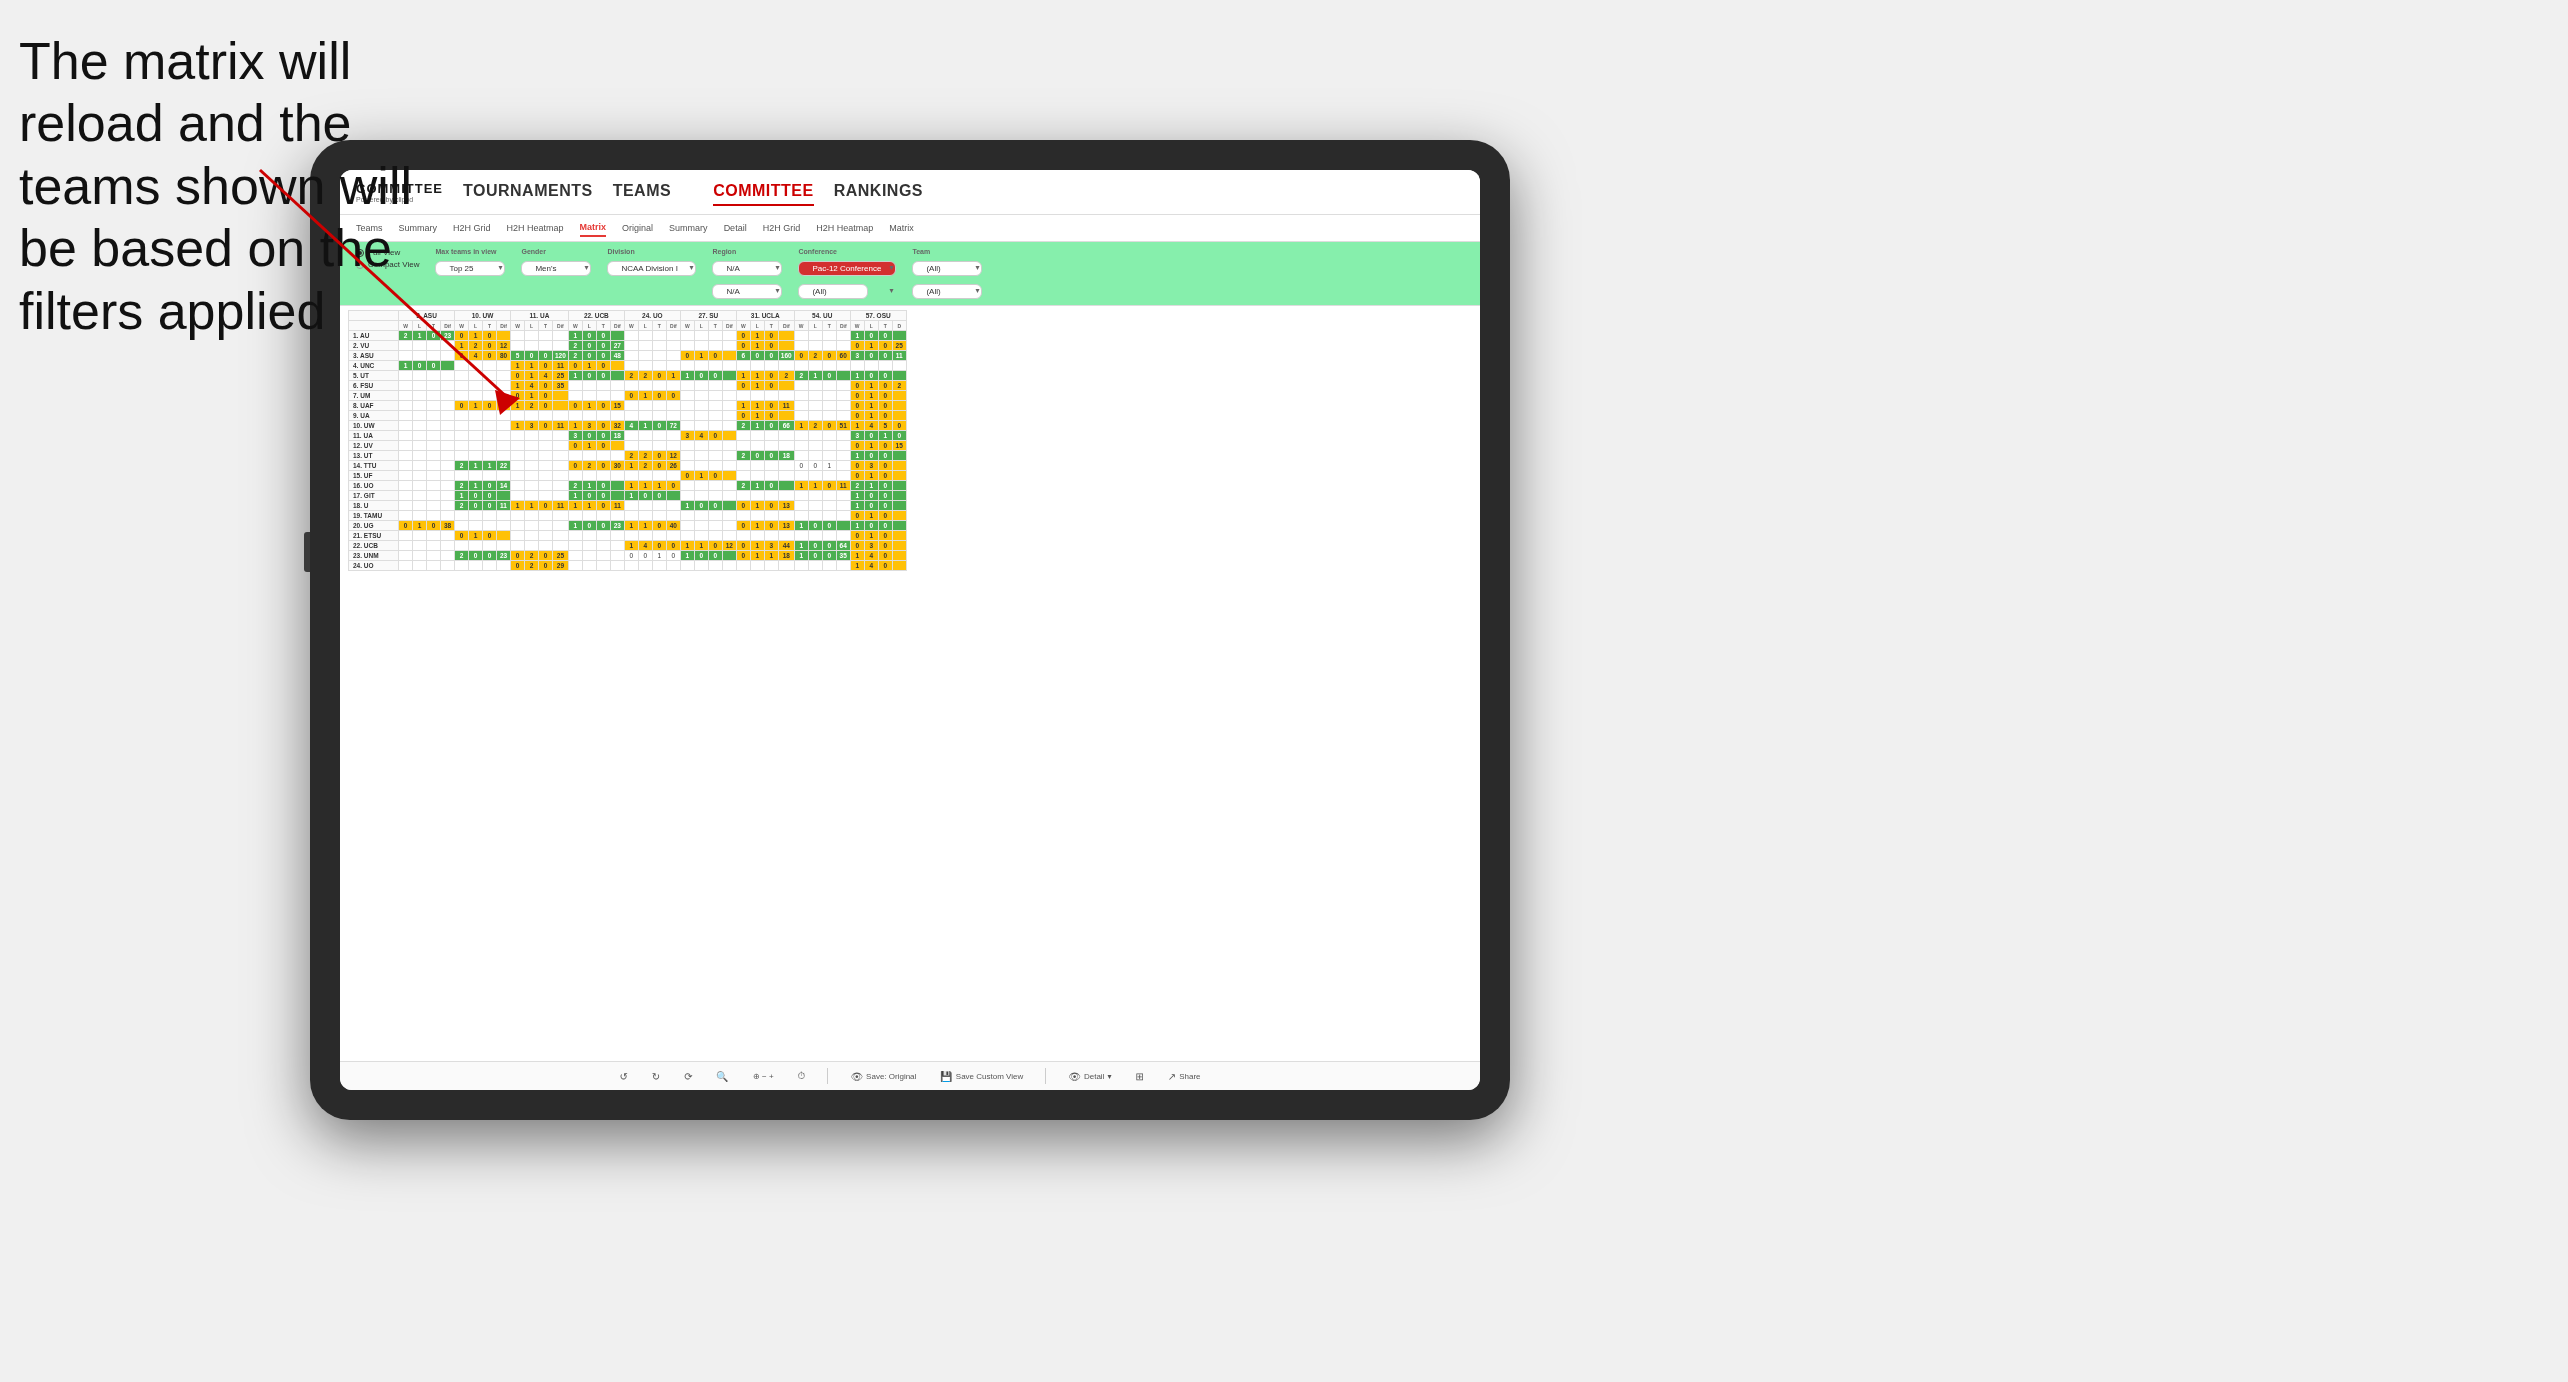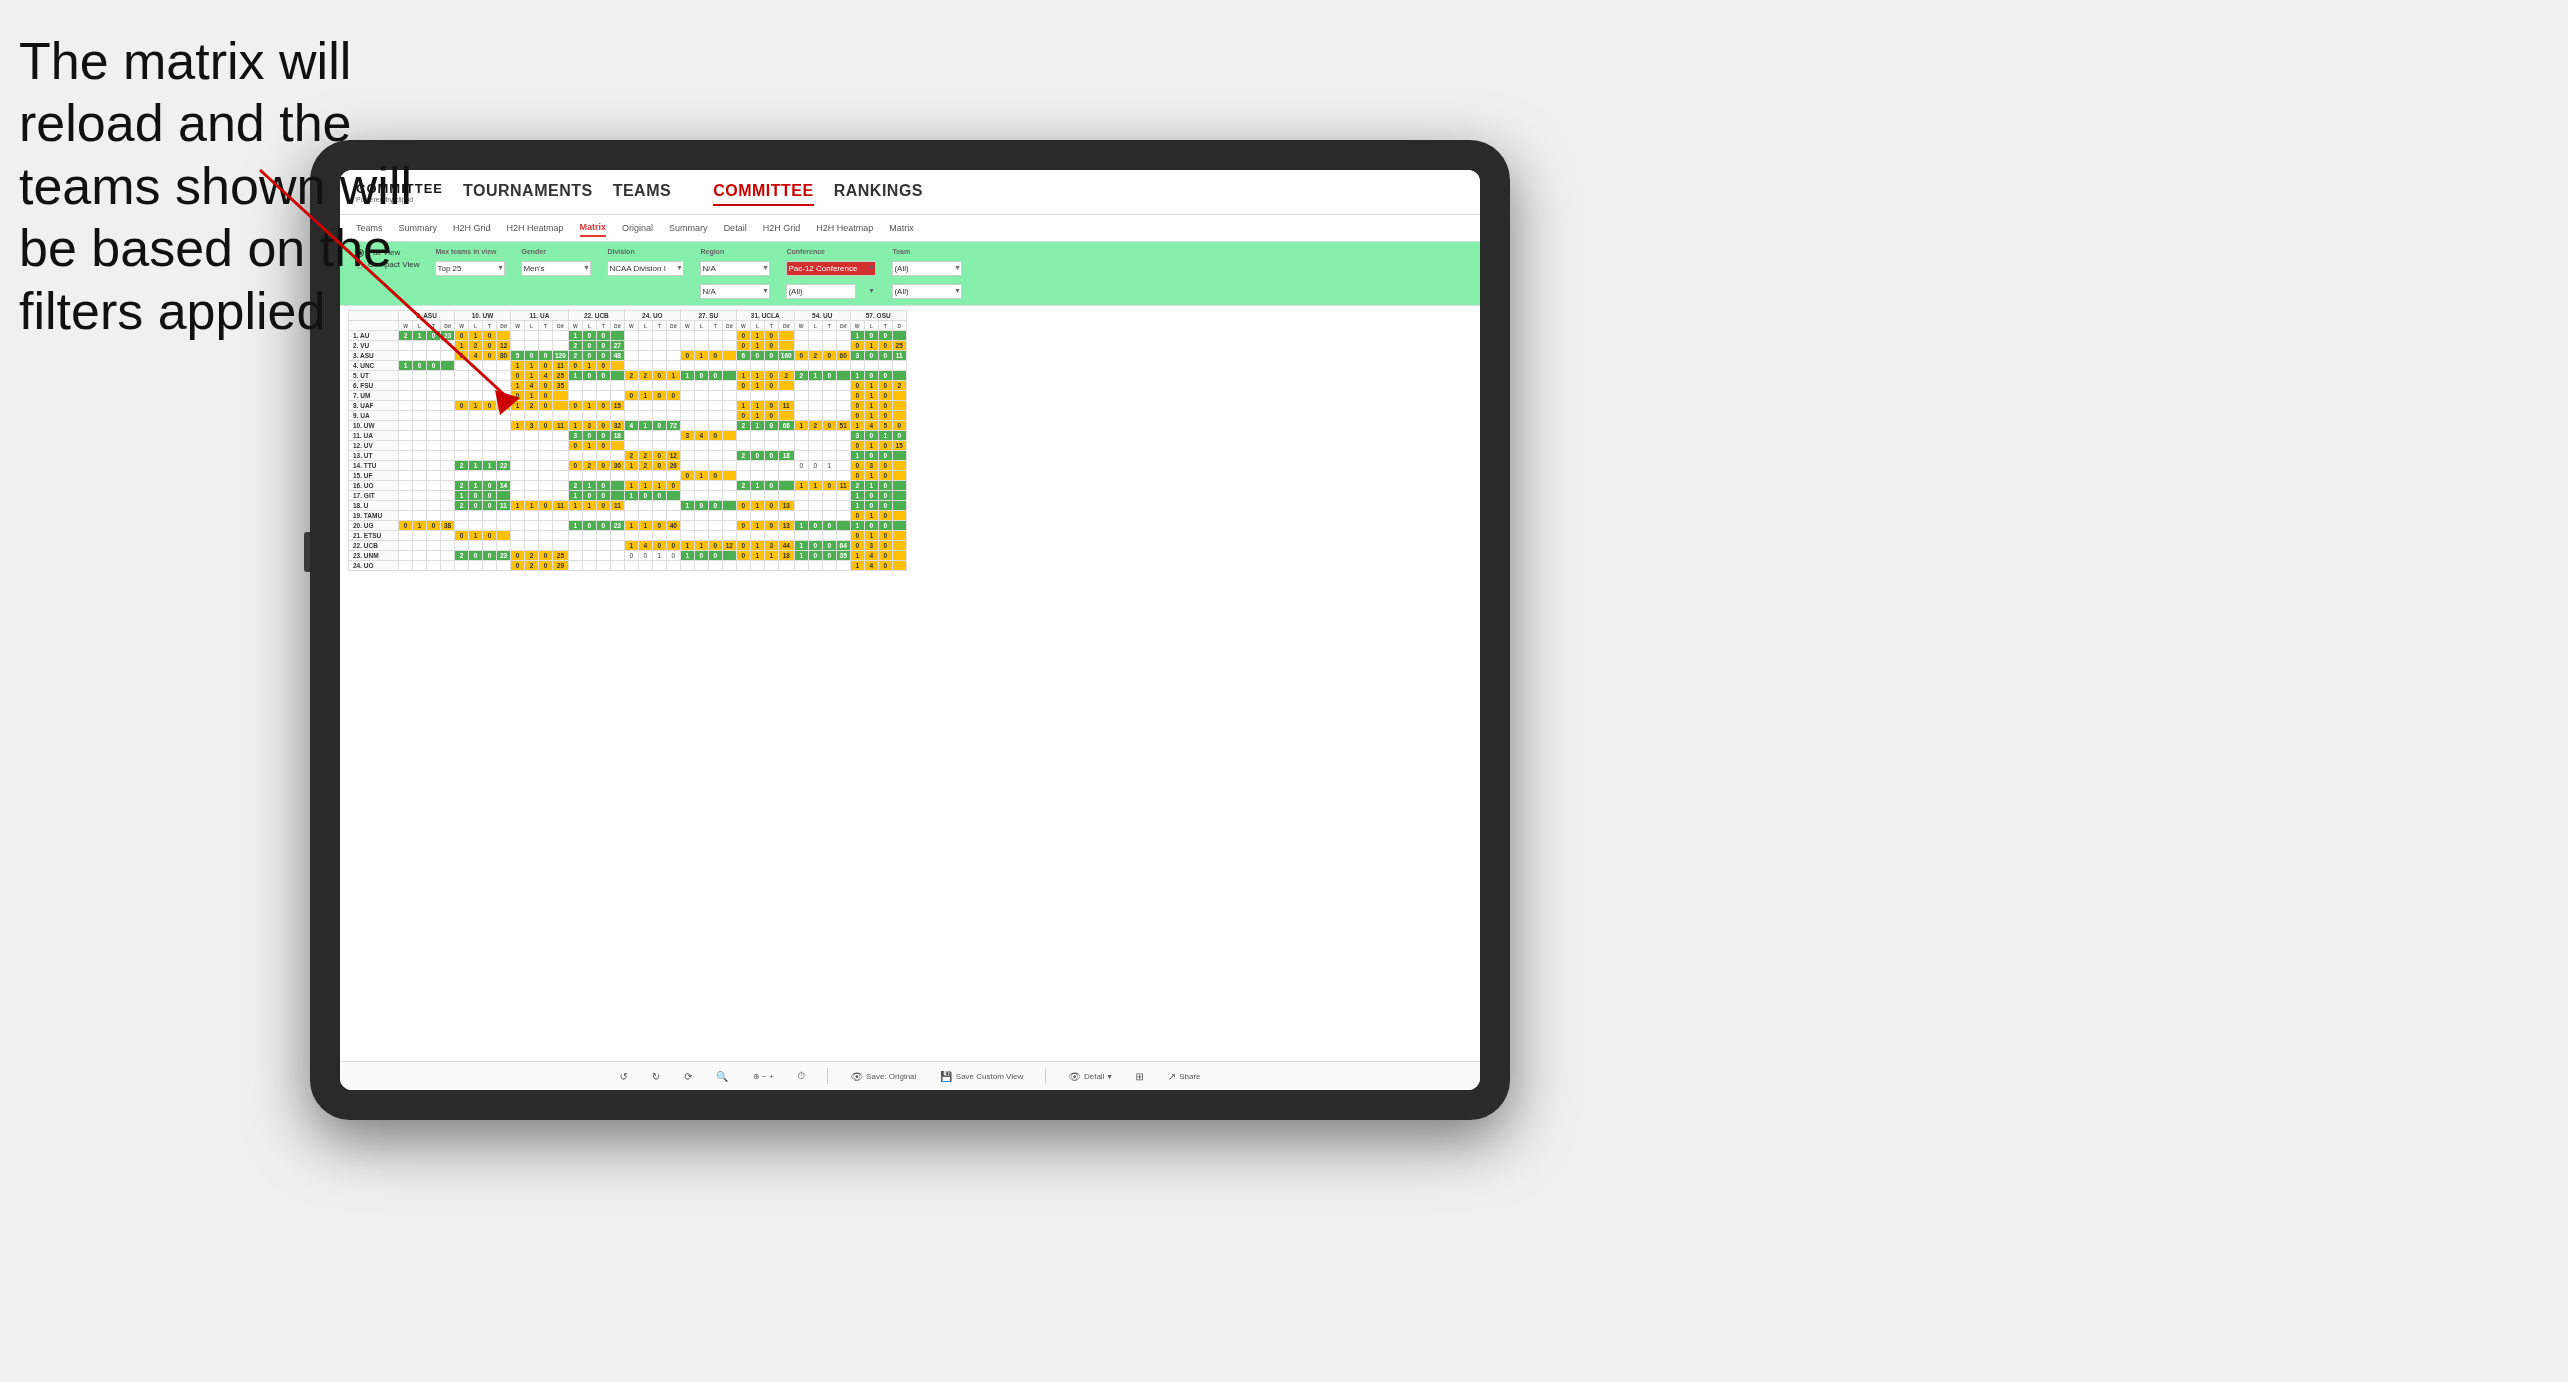--- a/index.html
+++ b/index.html
@@ -184,22 +184,22 @@
 
     .filter-label {
       font-size: 7px;
       color: #666;
       font-weight: 600;
     }
 
     .filter-select {
       font-size: 8px;
       border: 1px solid #ccc;
-      border-radius: 0;
-      padding: 2px 14px 2px 1px;
+      border-radius: 6px;
+      padding: 2px 14px 2px 13px;
       background: #fff;
       appearance: none;
       position: relative;
       cursor: pointer;
       color: #333;
       min-width: 70px;
     }
 
     .select-wrapper {
       position: relative;

